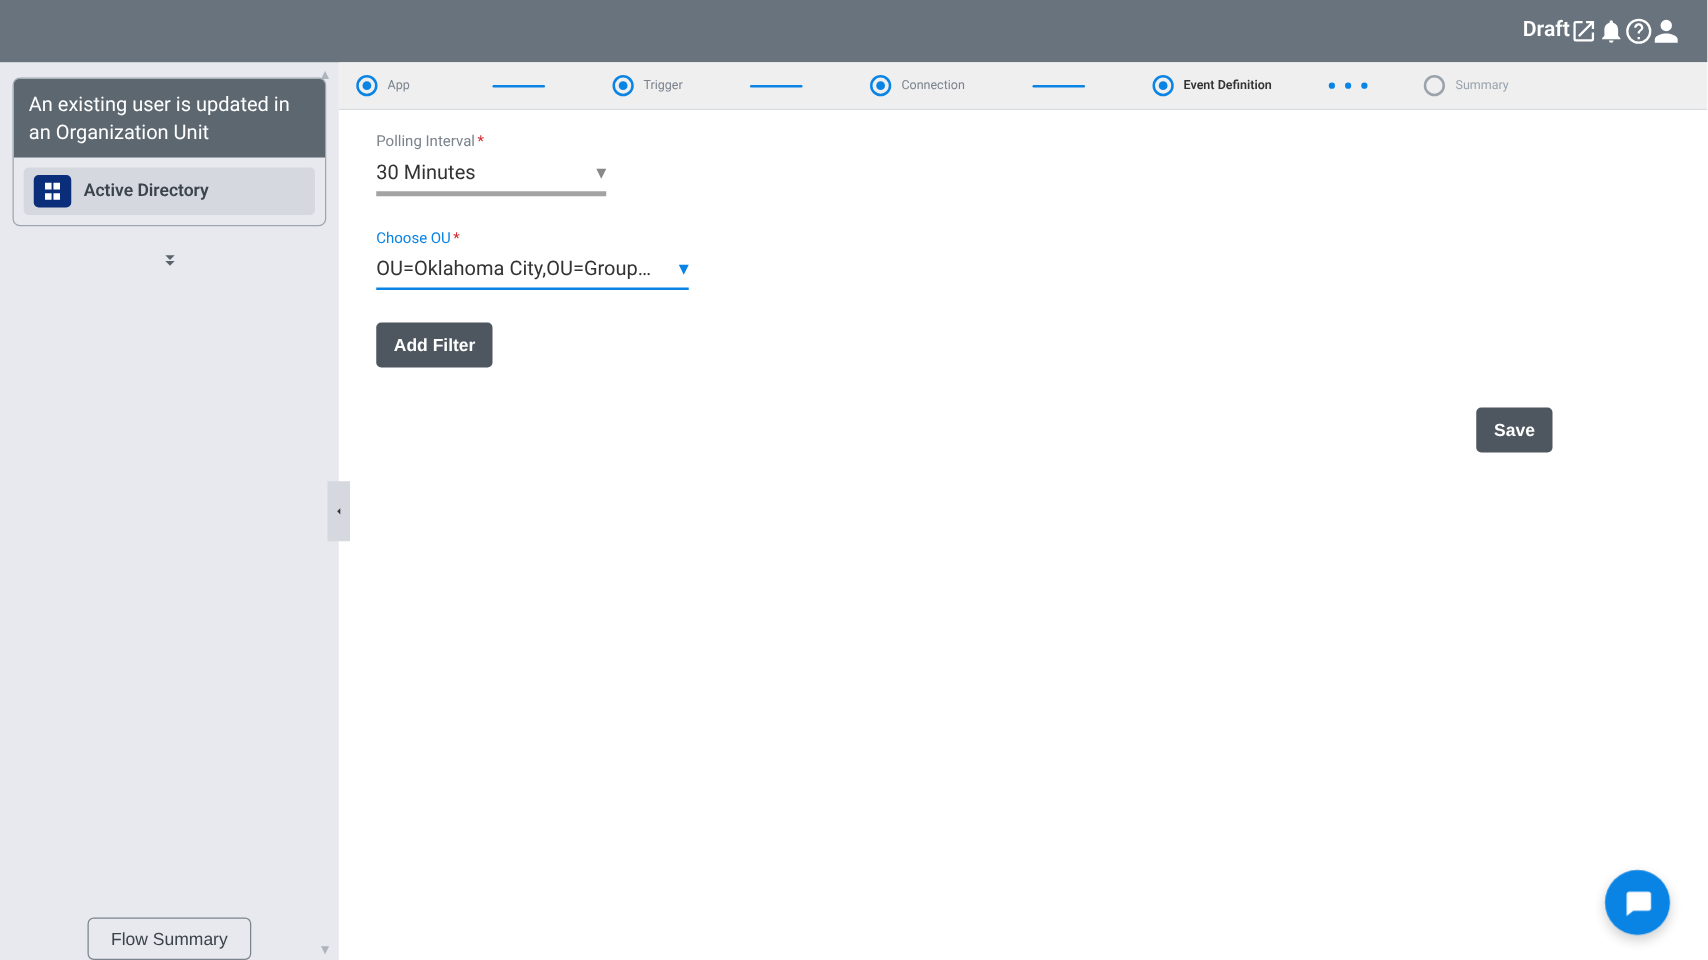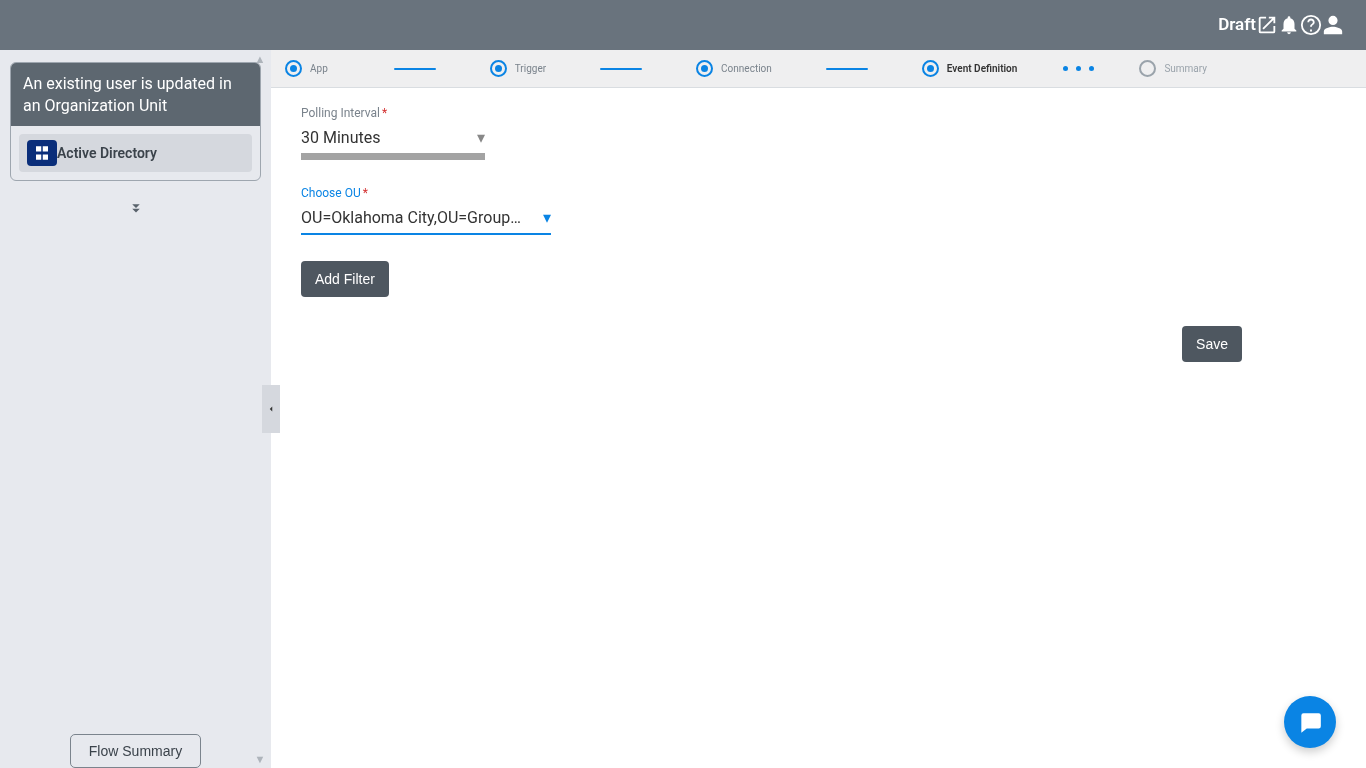--- a/index.html
+++ b/index.html
@@ -37,21 +37,21 @@
   
   .main{display:flex;height:718px}
   .sidebar{width:271px;background:var(--sidebar-bg);position:relative;display:flex;flex-direction:column}
   .collapse-handle{position:absolute;left:262px;top:50%;transform:translateY(-50%);width:18px;height:48px;background:#d5d8de;display:flex;align-items:center;justify-content:center;cursor:pointer;z-index:5}
   .scroll-arrow{position:absolute;left:252px;width:16px;height:12px;display:flex;align-items:center;justify-content:center;color:#aeb4bb;font-size:11px}
   .scroll-arrow.up{top:3px}
   .scroll-arrow.down{bottom:3px}
   .side-card{margin:12px 10px 0 10px;border:1px solid var(--card-border);border-radius:6px;overflow:hidden}
   .side-card-head{background:var(--card-head);color:#ffffff;padding:10px 12px;font-size:16px;line-height:1.35}
   .side-card-body{padding:8px}
-  .app-row{display:flex;align-items:center;background:#d5d8de;border-radius:4px;padding:6px 8px}
+  .app-row{display:flex;align-items:center;gap:10px;background:#d5d8de;border-radius:4px;padding:6px 8px}
   .app-icon{width:30px;height:26px;border-radius:4px;background:#0a2e7a;display:flex;align-items:center;justify-content:center}
   .app-icon svg{width:18px;height:18px;fill:#fff}
   .app-name{font-size:14px;font-weight:600;color:#3b434b}
   .expand-toggle{display:flex;justify-content:center;margin-top:18px;color:#5a636c;cursor:pointer}
   .flow-summary-wrap{margin-top:auto;display:flex;justify-content:center;}
   .flow-summary-btn{border:1px solid #7b848d;border-radius:5px;background:transparent;padding:8px 18px;font-size:14px;color:#3b434b;cursor:pointer}
   
   .content{flex:1;display:flex;flex-direction:column;background:#fff}
   .stepper{height:38px;background:#efeff0;border-bottom:1px solid #d9dde1;display:flex;align-items:center;padding:0 14px}
   .step{display:flex;align-items:center;gap:8px;font-size:10px;color:var(--muted);cursor:pointer}
@@ -63,25 +63,25 @@
   .connector{height:2px;width:42px;background:var(--step-blue);border-radius:2px;margin:0 54px}
   .connector.first{margin-left:66px}
   .connector.dots{background:none;display:flex;align-items:center;gap:8px;justify-content:center;margin:0 40px}
   .connector.dots span{width:5px;height:5px;border-radius:50%;background:var(--step-blue)}
   .connector.last{margin-right:40px}
   .form-area{padding:18px 30px;position:relative}
   .field{margin-bottom:26px;max-width:250px}
   .field-label{font-size:12px;color:var(--muted);margin-bottom:4px}
   .field-label.blue-lbl{color:var(--blue)}
   .field-label .req{color:#d32f2f;margin-left:2px}
-  .select-like{display:flex;align-items:center;justify-content:space-between;border-bottom:7px solid #a3a3a3;padding:4px 0 6px 0;font-size:16px;color:#333;cursor:pointer}
+  .select-like{display:flex;align-items:center;justify-content:space-between;border-bottom:4px solid #a3a3a3;padding:4px 0 6px 0;font-size:16px;color:#333;cursor:pointer}
   .select-like .caret{color:#888}
   .select-like.active-underline{border-bottom:2px solid var(--blue)}
   .select-like.narrow{max-width:184px}
-  .btn-dark{background:var(--dark-btn);color:#fff;border:none;border-radius:4px;padding:10px 14px;font-size:14px;font-weight:400;cursor:pointer}
+  .btn-dark{background:var(--dark-btn);color:#fff;border:none;border-radius:4px;padding:10px 14px;font-size:14px;font-weight:700;cursor:pointer}
   .save-wrap{position:absolute;right:124px;top:238px}
   .fab{position:fixed;right:30px;bottom:20px;width:52px;height:52px;border-radius:50%;background:var(--blue);display:flex;align-items:center;justify-content:center;cursor:pointer;box-shadow:0 4px 10px rgba(0,0,0,0.2)}
   .fab svg{width:26px;height:26px;fill:#fff}
   .ou-text{white-space:nowrap;overflow:hidden;text-overflow:ellipsis;max-width:222px}
 </style>
 </head>
 <body>
 
 <div class="header">
   <div class="hdr-right">

